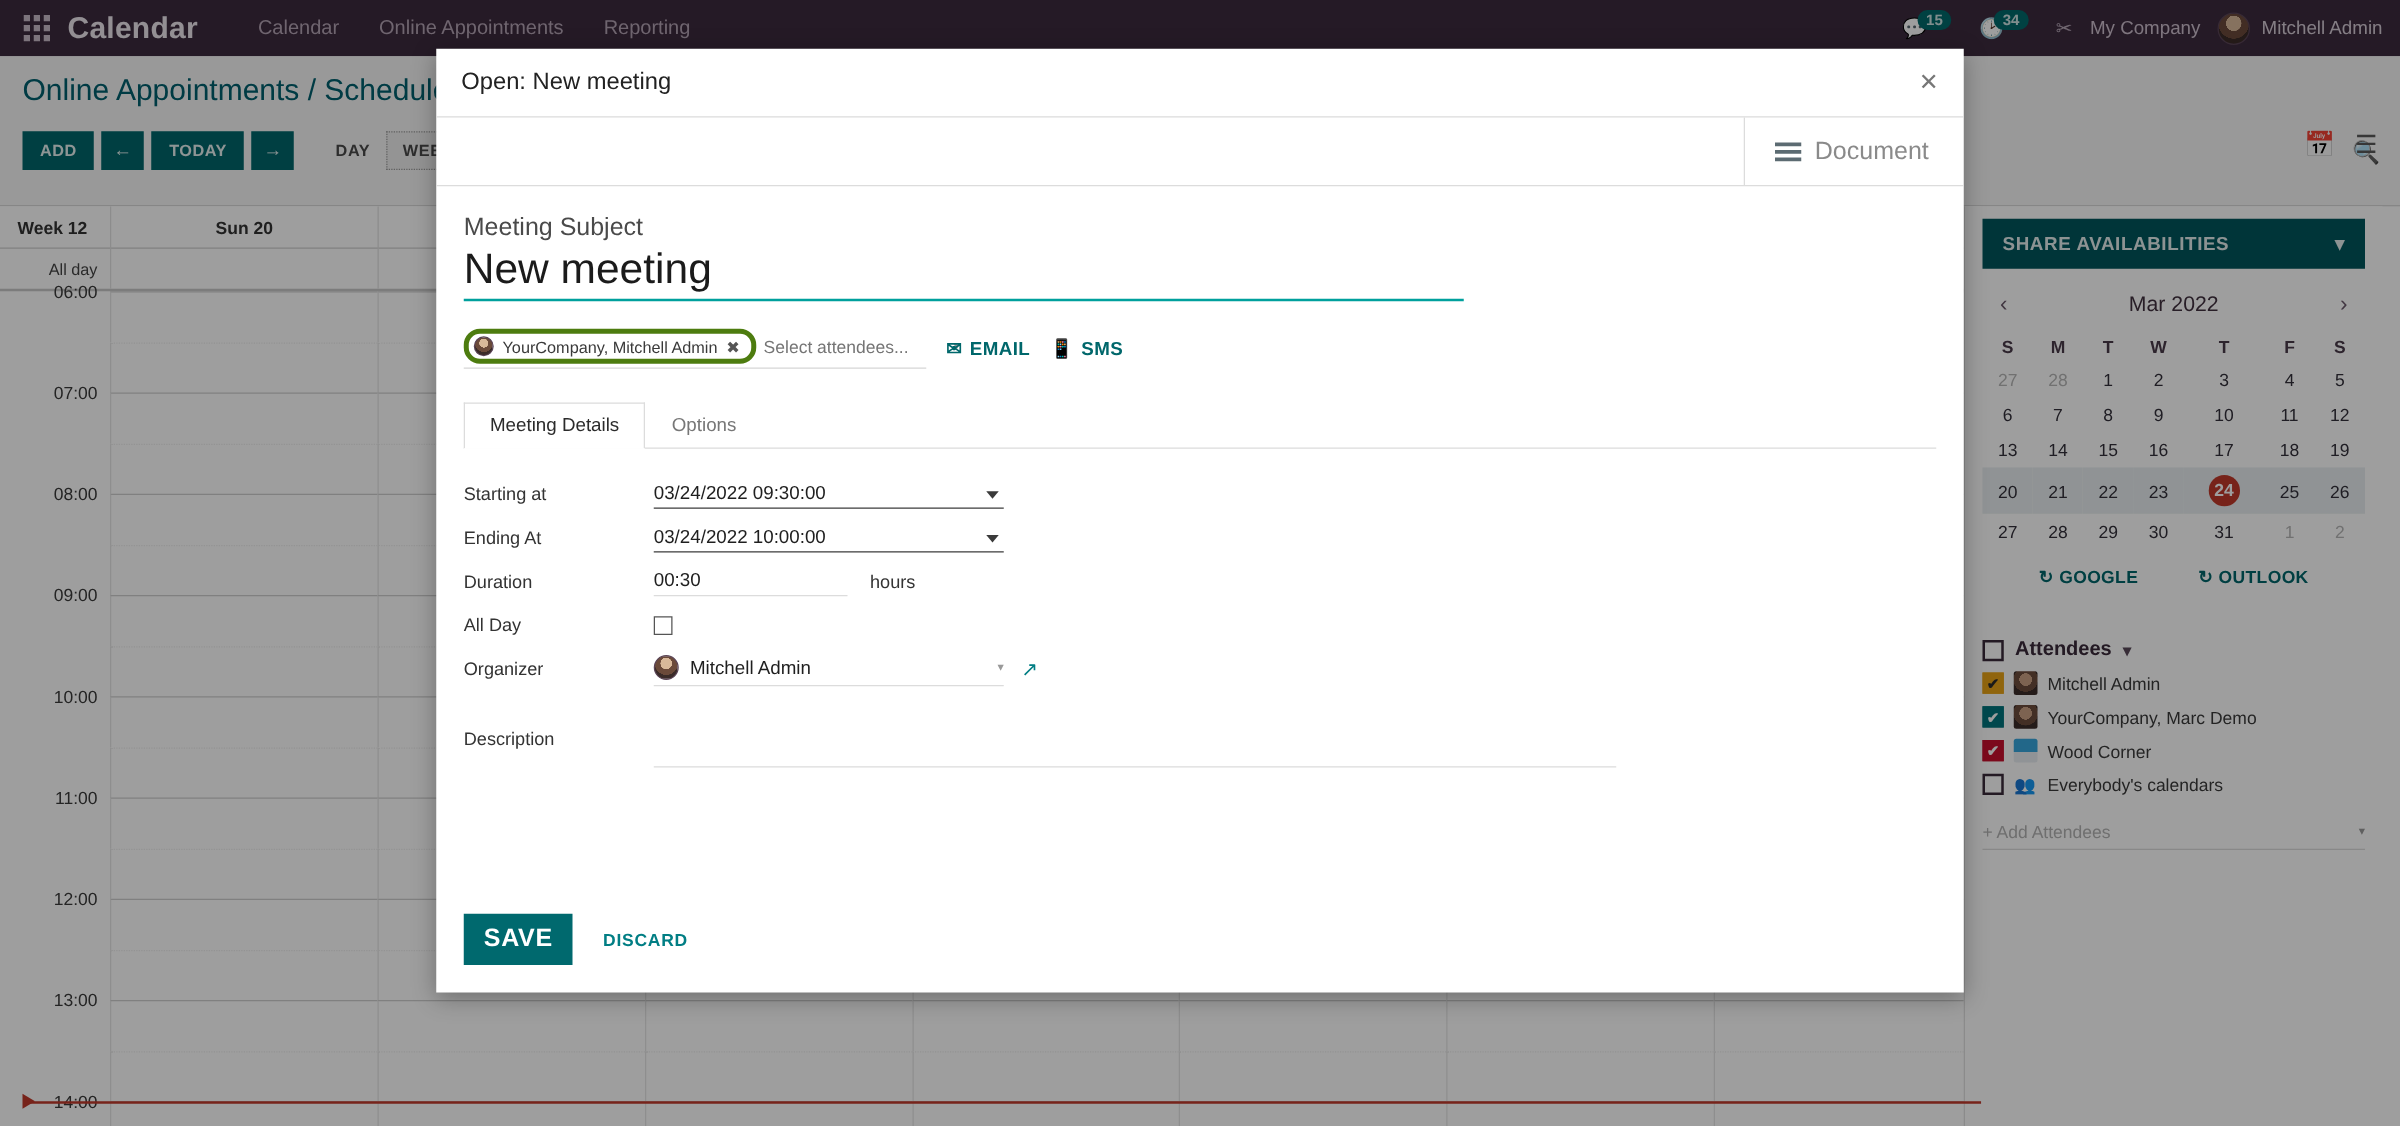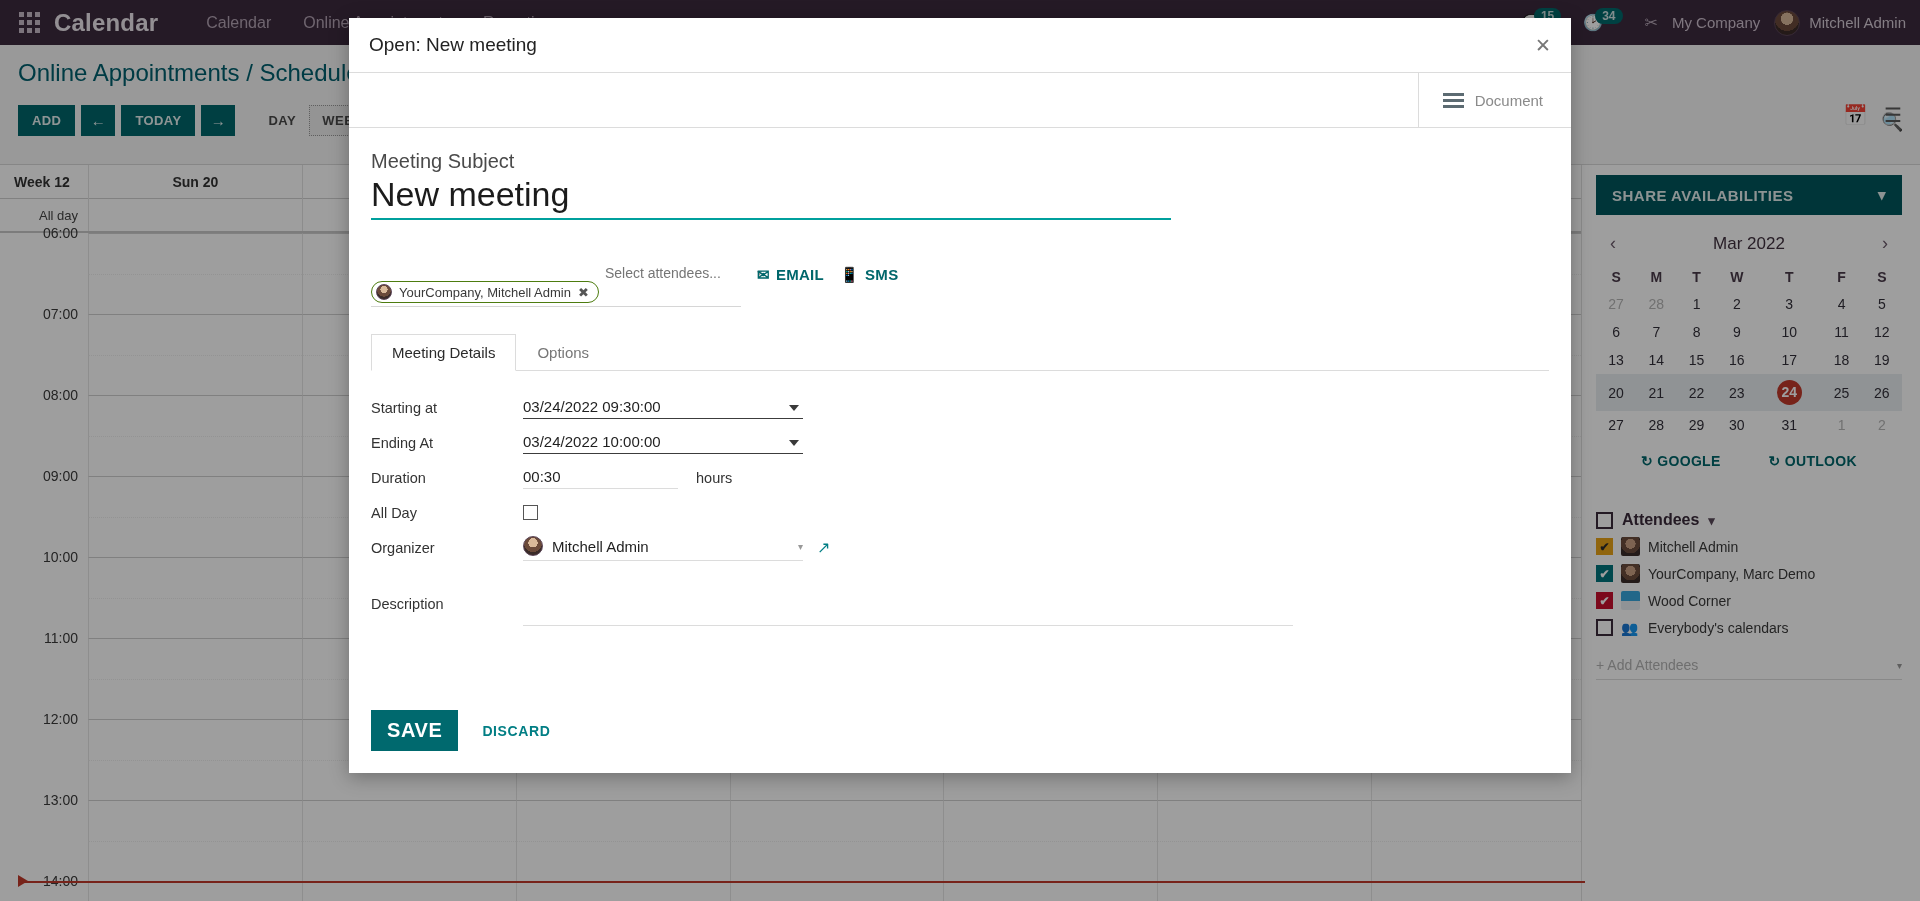--- a/index.html
+++ b/index.html
@@ -154,21 +154,21 @@
     position: absolute; left: 18px; margin-top: -6px;
     width: 0; height: 0;
     border-top: 6px solid transparent;
     border-bottom: 6px solid transparent;
     border-left: 10px solid #c0392b;
     z-index: 4;
   }
 
   
   .sidebar {
-    position: absolute; top: 165px; right: 4px;
+    position: absolute; top: 165px; right: 14px;
     width: 335px; height: 736px;
     background: #fff; padding: 10px 14px;
     border-left: 1px solid #e0e0e0;
   }
   .share-btn {
     background: #00565c; color: #e4eeee;
     height: 40px; display: flex; align-items: center;
     justify-content: space-between;
     padding: 0 16px; font-size: 15px; font-weight: bold;
     letter-spacing: .5px; cursor: pointer;
@@ -235,21 +235,21 @@
     display: flex; justify-content: space-between; align-items: center;
   }
 
   
   .overlay {
     position: absolute; inset: 0;
     background: rgba(0,0,0,0.38);
     z-index: 50;
   }
   .modal {
-    position: absolute; left: 349px; top: 18px;
+    position: absolute; left: 349px; top: 39px;
     width: 1222px; height: 755px;
     background: #fff; z-index: 60;
     box-shadow: 0 4px 18px rgba(0,0,0,.3);
     display: flex; flex-direction: column;
   }
   .modal-header {
     height: 54px; display: flex; align-items: center;
     padding: 0 20px; position: relative;
   }
   .modal-title { font-size: 19px; color: #222; }
@@ -258,42 +258,42 @@
     cursor: pointer; line-height: 1;
   }
   .modal-statusbar {
     border-top: 1px solid #dcdcdc; border-bottom: 1px solid #dcdcdc;
     height: 56px; display: flex; justify-content: flex-end; align-items: stretch;
   }
   .doc-btn {
     display: flex; align-items: center; gap: 11px;
     padding: 0 28px 0 24px;
     border-left: 1px solid #dcdcdc;
-    font-size: 15px; color: #8a8a8a; cursor: pointer;
+    font-size: 20px; color: #8a8a8a; cursor: pointer;
   }
   .doc-ico { display: flex; flex-direction: column; gap: 3px; }
   .doc-ico i { display: block; width: 21px; height: 3px; background: #5c6b72; }
   .modal-body { flex: 1; padding: 22px 22px 0 22px; overflow: hidden; }
 
   .field-label-sm { font-size: 20px; color: #4a4a4a; margin-bottom: 2px; }
   .subject-input {
     width: 800px; border: none; outline: none;
     border-bottom: 2px solid #00a09d;
     font-size: 34px; color: #1b1b1b; padding: 0 0 4px 0;
     font-family: "Liberation Sans", sans-serif; background: transparent;
   }
 
   .attendee-line {
     display: flex; align-items: center; gap: 16px; margin-top: 22px;
   }
   .tag-pill {
     display: inline-flex; align-items: center; gap: 7px;
-    border: 1px solid #4d7c0f; border-radius: 13px;
+    border: 4px solid #4d7c0f; border-radius: 13px;
     padding: 2px 9px 2px 4px; font-size: 13px; color: #3a3a3a;
-    background: #fff; white-space: nowrap; margin-top: 39px;
+    background: #fff; white-space: nowrap;
   }
   .tag-x { color: #555; font-size: 13px; cursor: pointer; }
   .m2m-input {
     border: none; outline: none; font-size: 14px; color: #9b9b9b;
     width: 150px; background: transparent;
     font-family: "Liberation Sans", sans-serif;
   }
   .m2m-box {
     display: flex; align-items: center; gap: 4px;
     border-bottom: 1px solid #d6d6d6; width: 370px;

